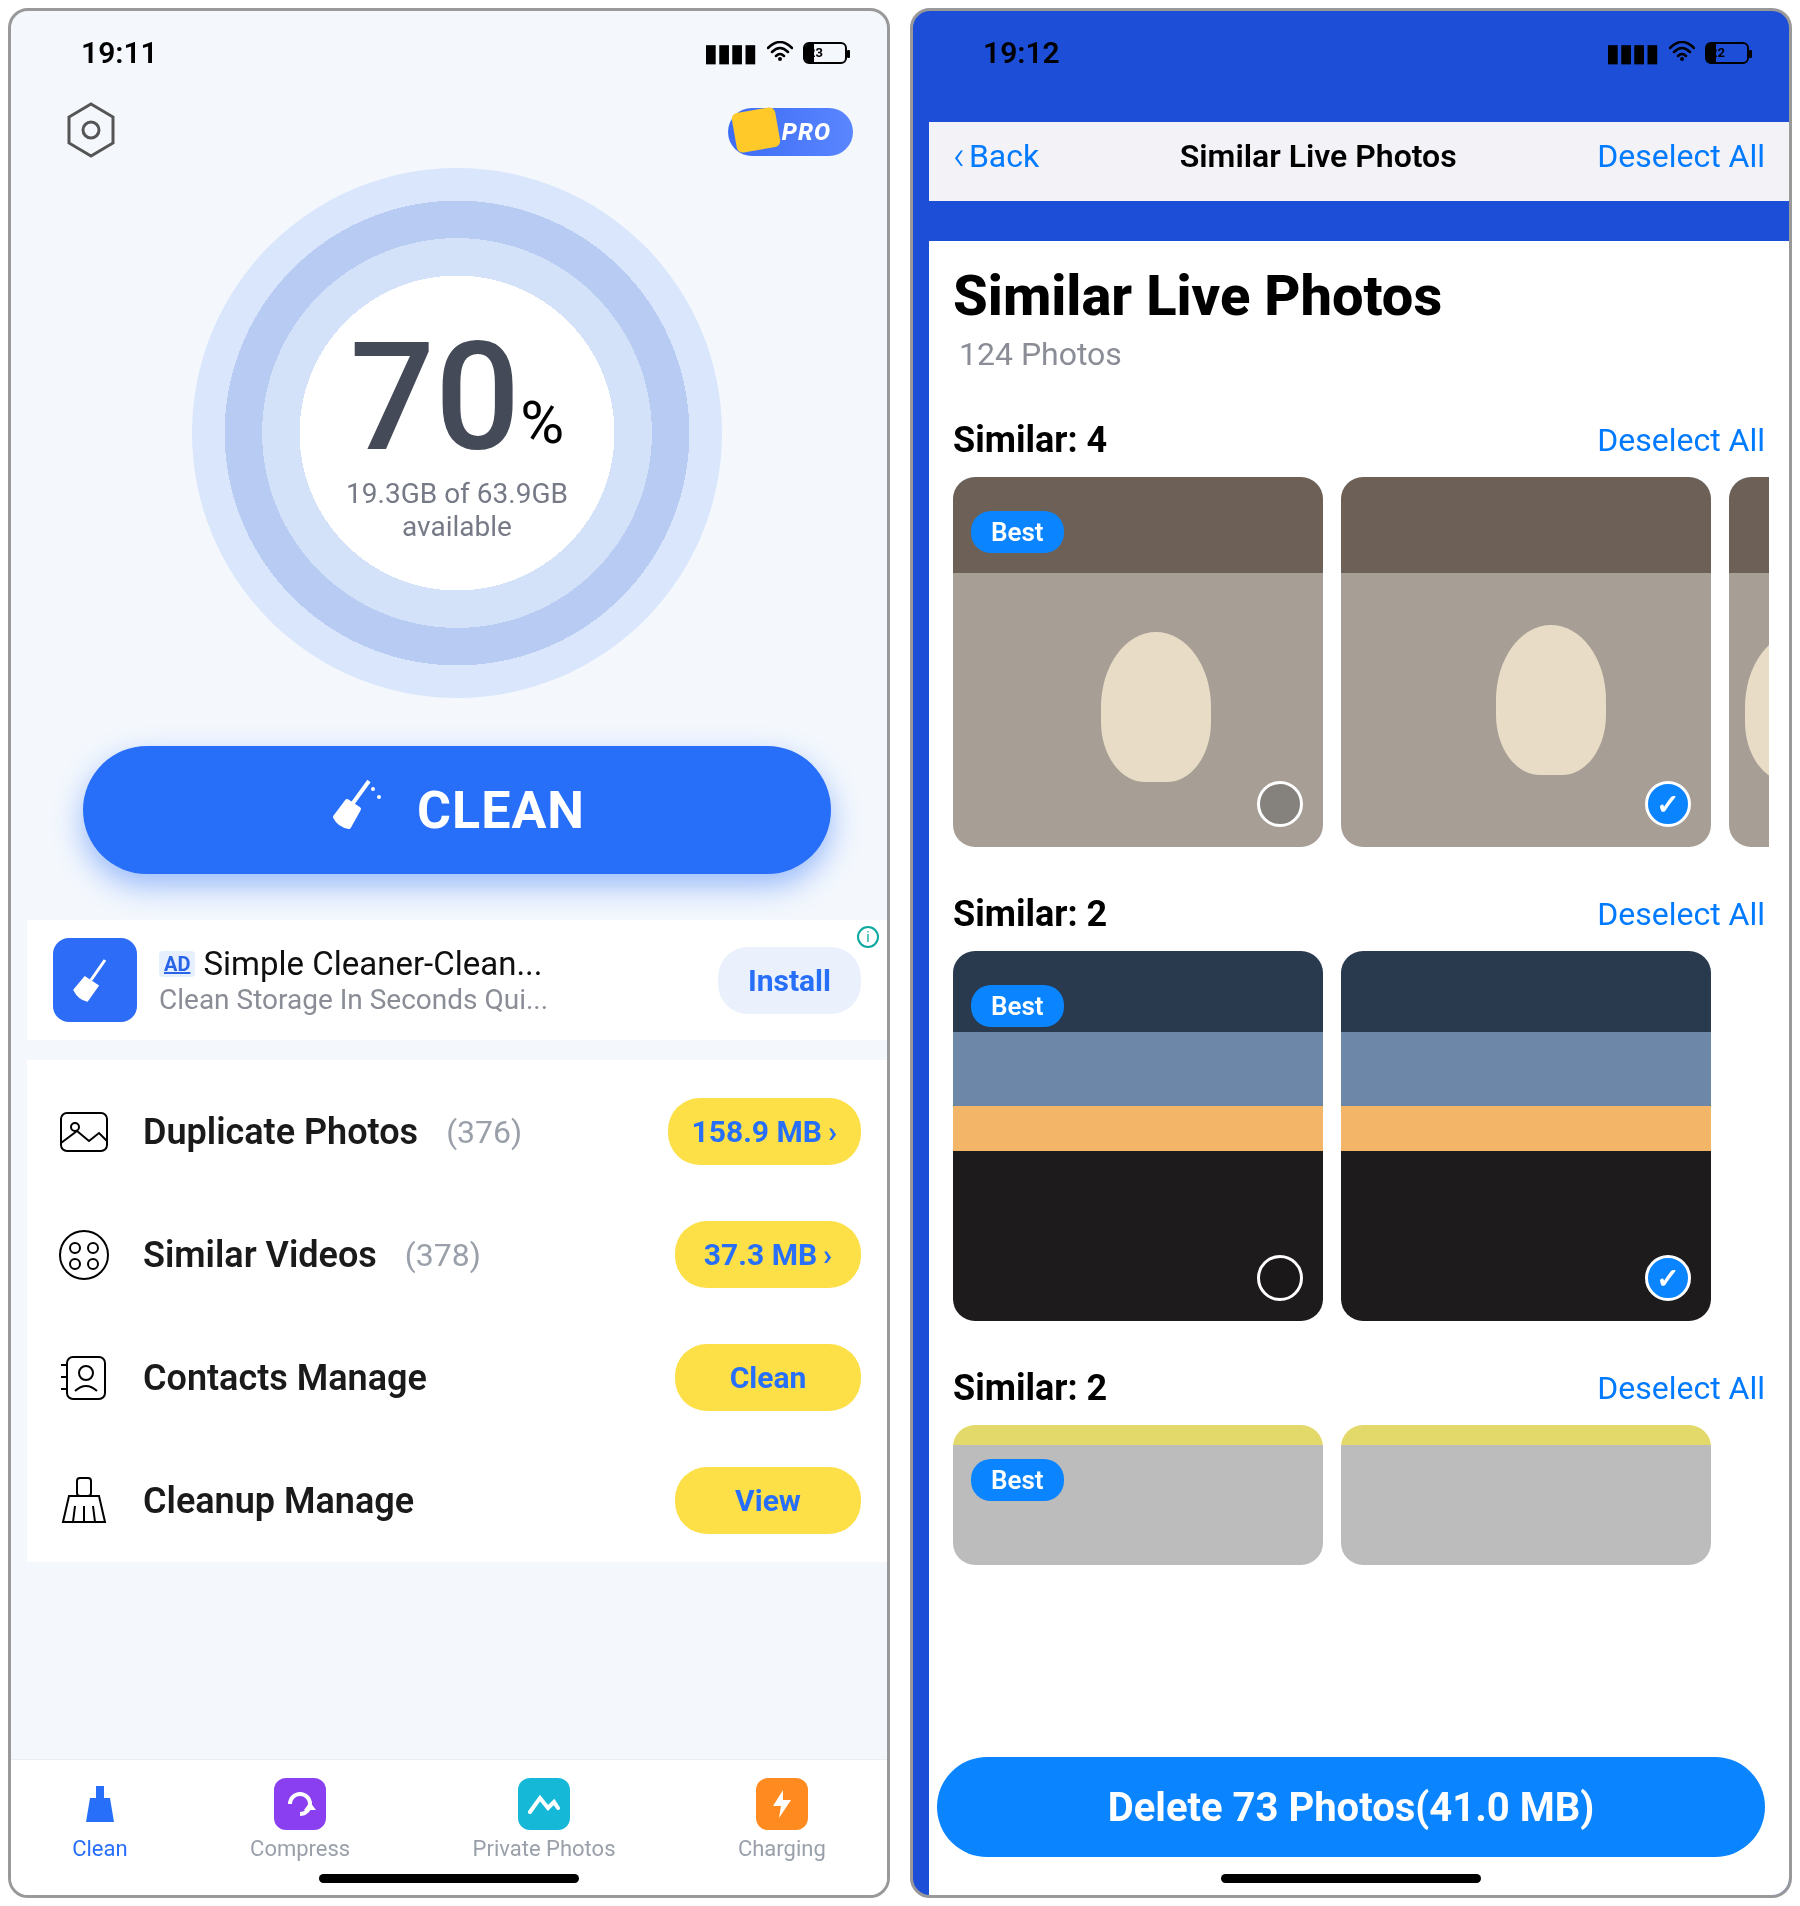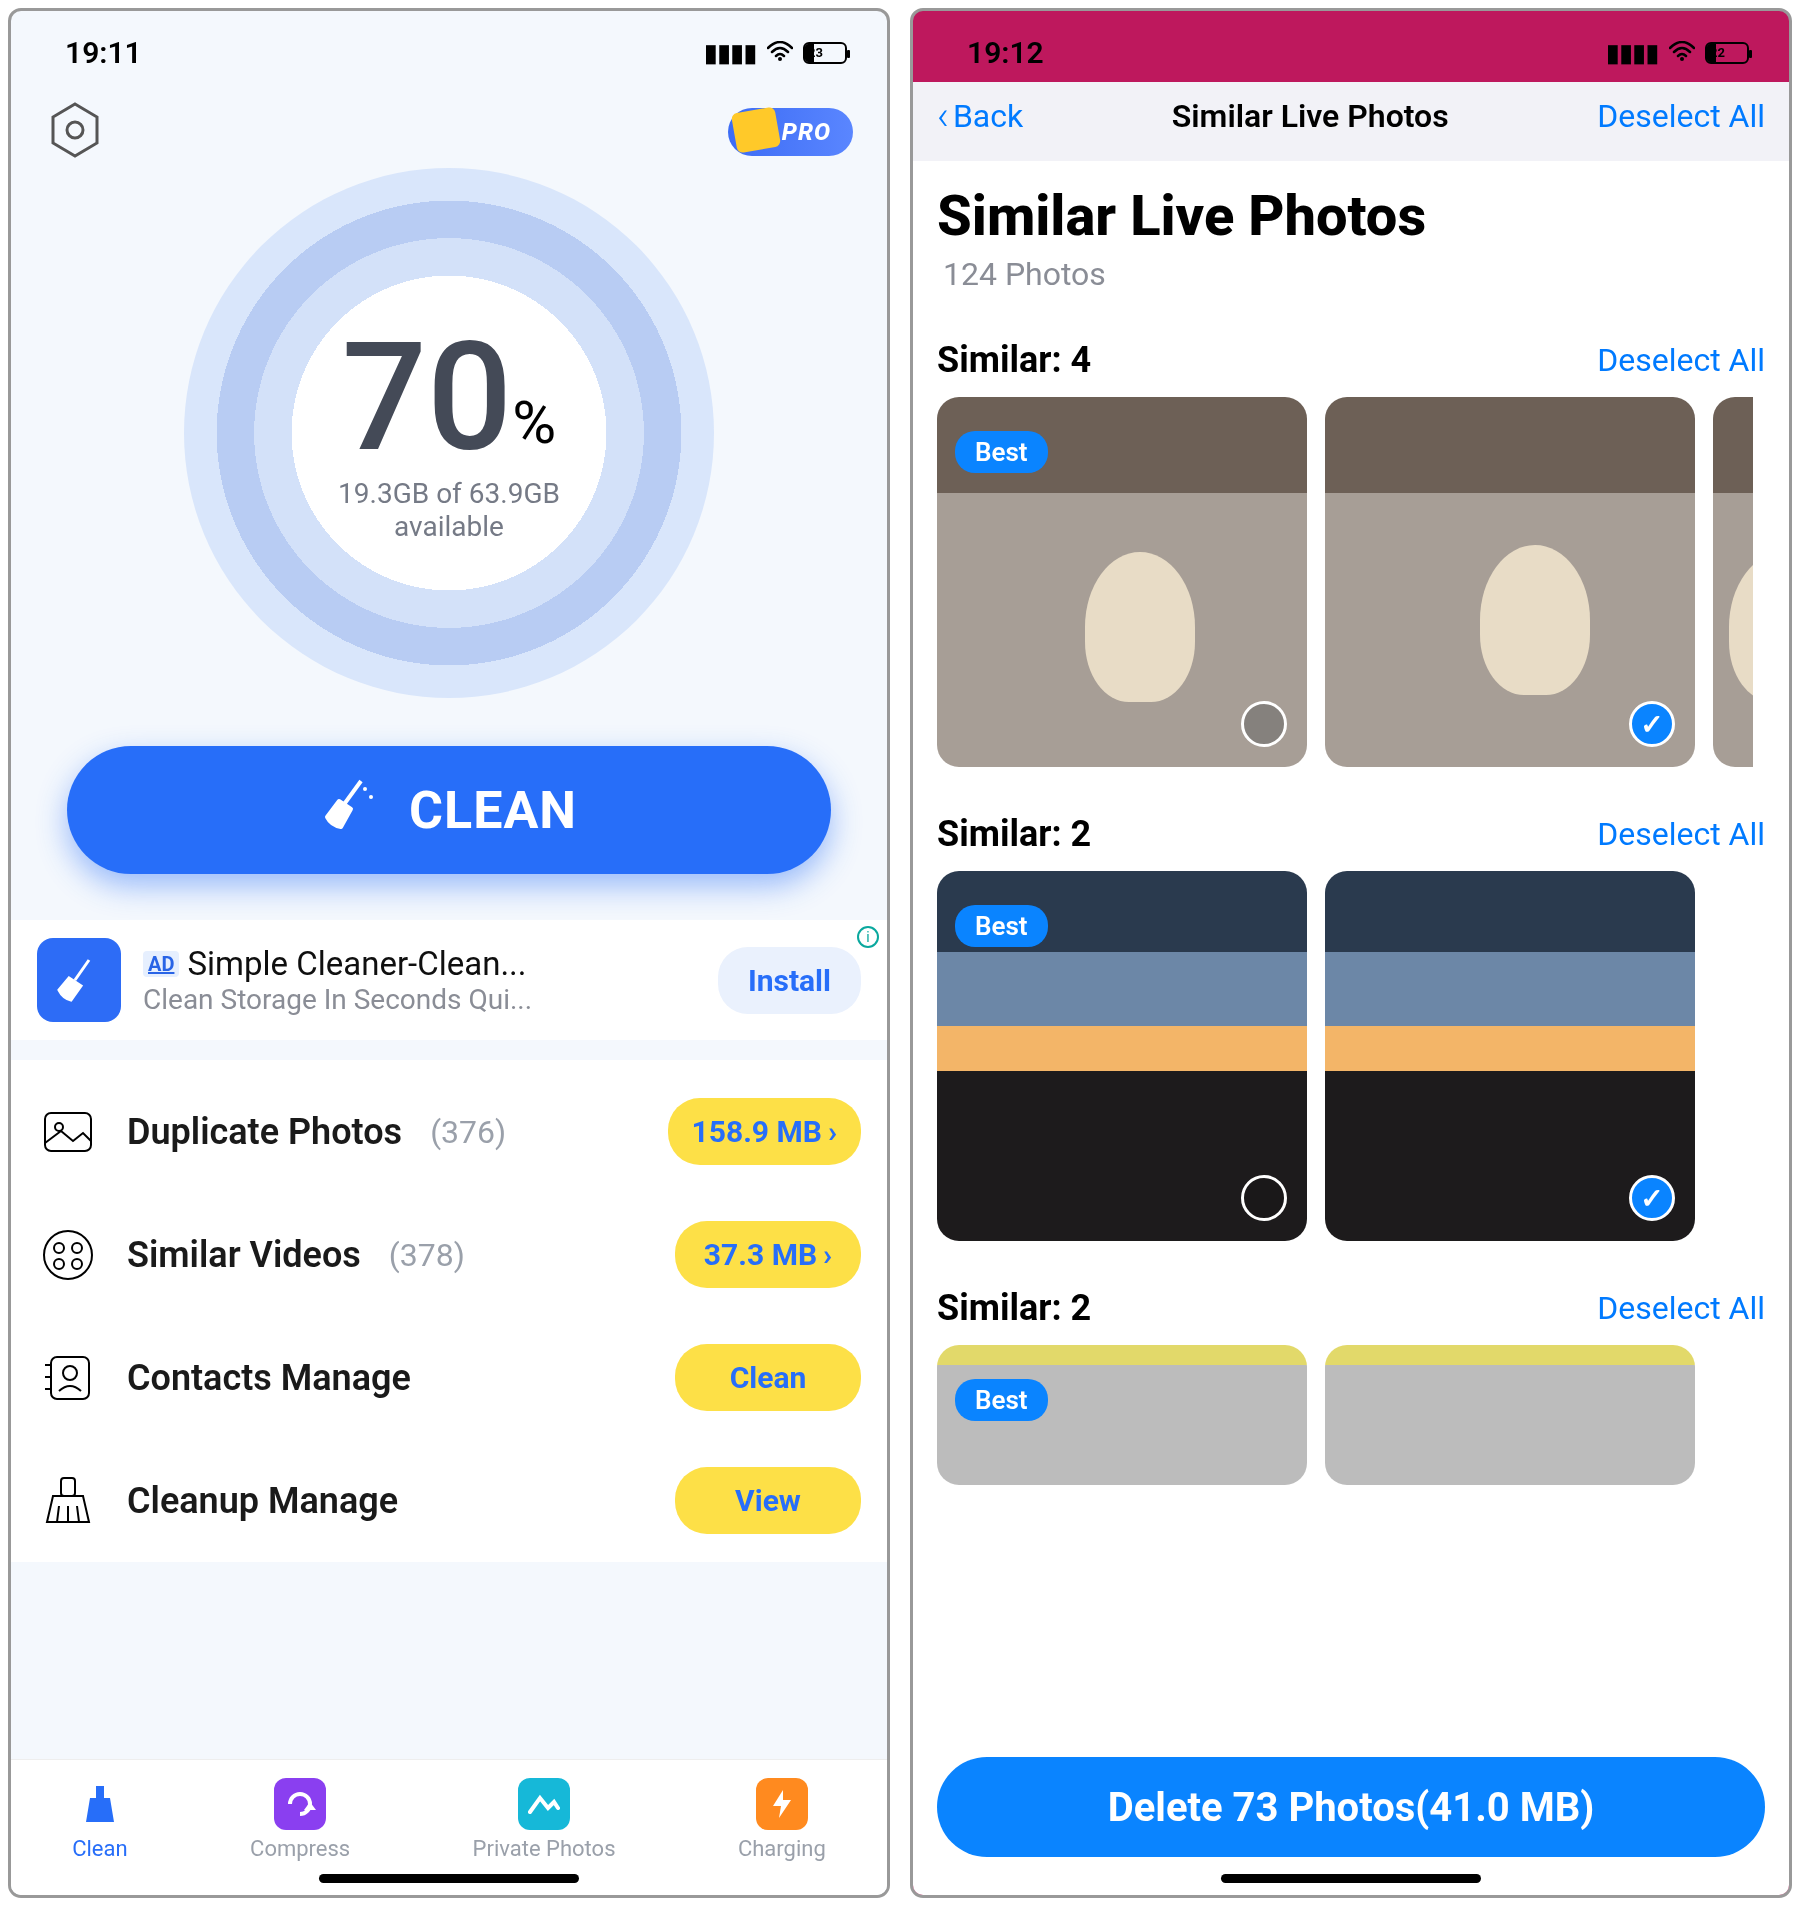--- a/index.html
+++ b/index.html
@@ -1,24 +1,24 @@
 <!DOCTYPE html>
 <html><head>
 <meta charset="utf-8">
 <style>
   * { margin: 0; padding: 0; box-sizing: border-box; font-family: -apple-system, BlinkMacSystemFont, "Segoe UI", Roboto, sans-serif; }
   body { background: #fff; display: flex; gap: 20px; padding: 8px; }
   .phone {
     width: 1003px; height: 1890px;
-    border: 3px solid #999; border-radius: 13px;
+    border: 3px solid #999; border-radius: 20px;
     background: #fff; overflow: hidden; position: relative;
-    display: flex; flex-direction: column;
+    display: flex; flex-direction: column; padding-left: 16px;
   }
   .phone-left { background: #f4f8fd; }
-  .phone-right { background: #be185d; }
+  .phone-right { background: #1d4ed8; gap: 40px; }
 
   
   .status-bar { display: flex; justify-content: space-between; align-items: center; padding: 24px 40px 12px 54px; font-weight: 600; font-size: 30px; }
   .status-right { display: flex; align-items: center; gap: 10px; }
   .signal-icon, .wifi-icon { font-size: 24px; }
   .battery { border: 2px solid #000; border-radius: 6px; width: 44px; height: 22px; position: relative; display: flex; align-items: center; }
   .battery::after { content: ""; position: absolute; right: -5px; top: 6px; width: 3px; height: 8px; background: #000; border-radius: 1px; }
   .battery-text { font-size: 13px; font-weight: 700; margin-left: 3px; }
   .battery-fill { background: #000; height: 100%; border-radius: 3px 0 0 3px; position: absolute; left: 0; }
 

